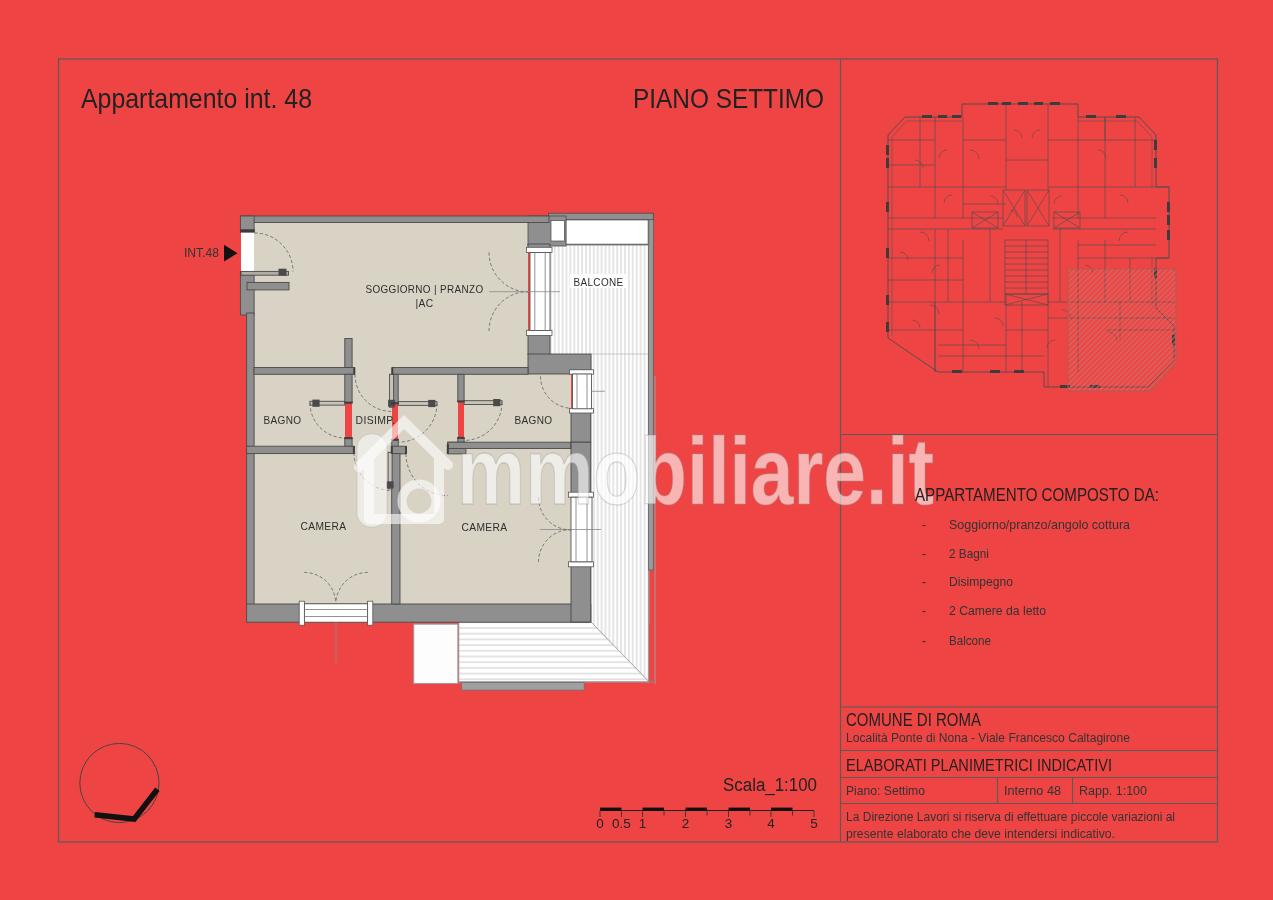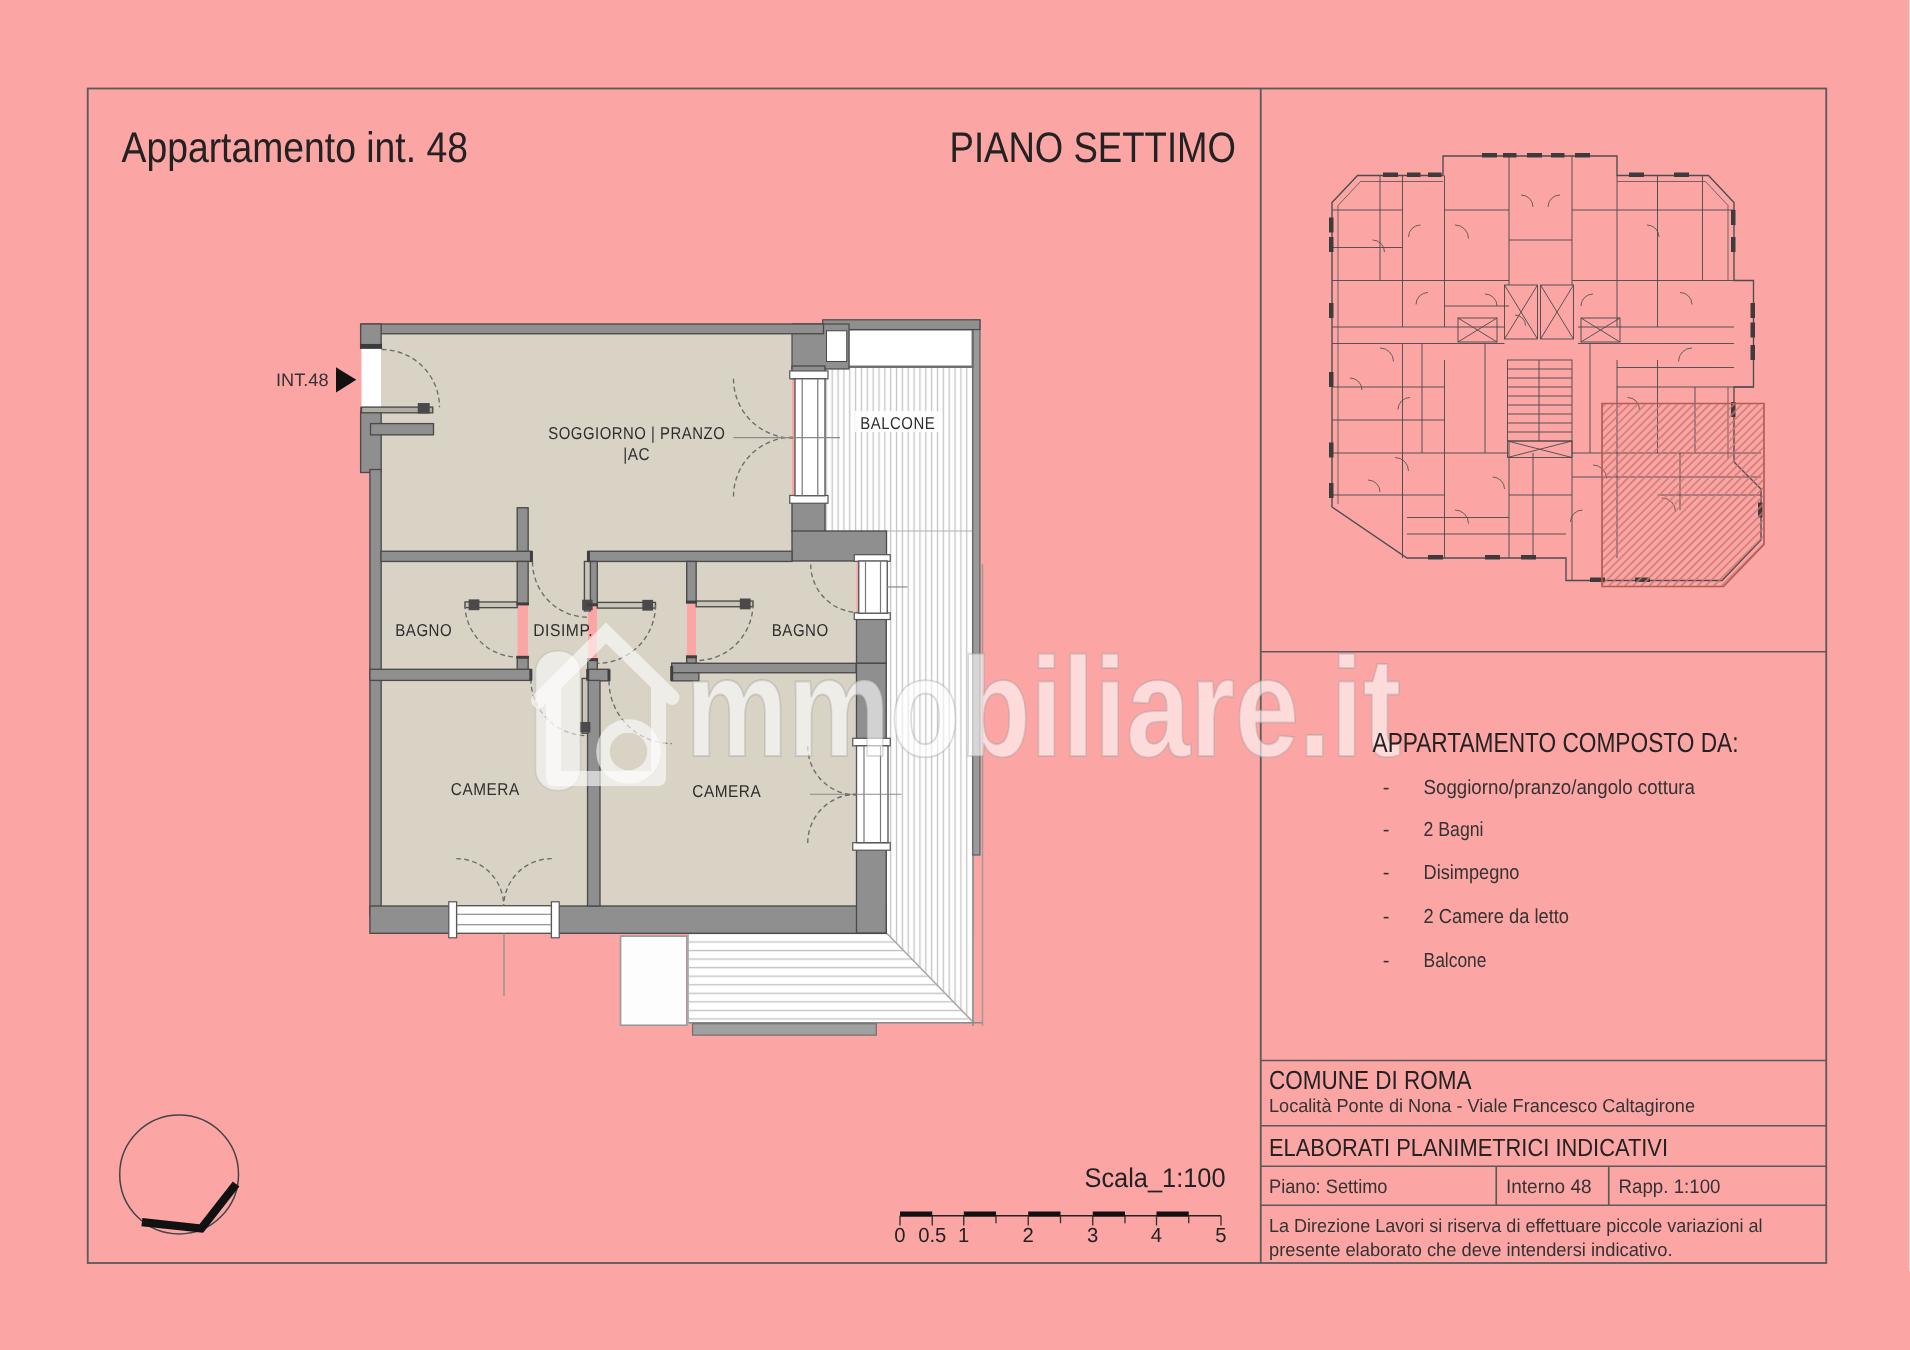--- a/index.html
+++ b/index.html
@@ -1,16 +1,16 @@
 <!DOCTYPE html>
 <html><head>
 <meta charset="utf-8">
 <style>
   html,body{margin:0;padding:0;background:#ffffff;}
-  .page{position:relative;width:1273px;height:900px;background:#fca5a5;overflow:hidden;
+  .page{position:relative;width:1273px;height:900px;background:#ef4444;overflow:hidden;
         font-family:"Liberation Sans", sans-serif;}
   svg text{font-family:"Liberation Sans", sans-serif;}
 </style>
 </head>
 <body>
 <div class="page">
 <svg width="1273" height="900" viewBox="0 0 1273 900">
 <defs>
   <pattern id="vh" width="3.9" height="8" patternUnits="userSpaceOnUse">
     <rect width="3.9" height="8" fill="#ffffff"></rect>

